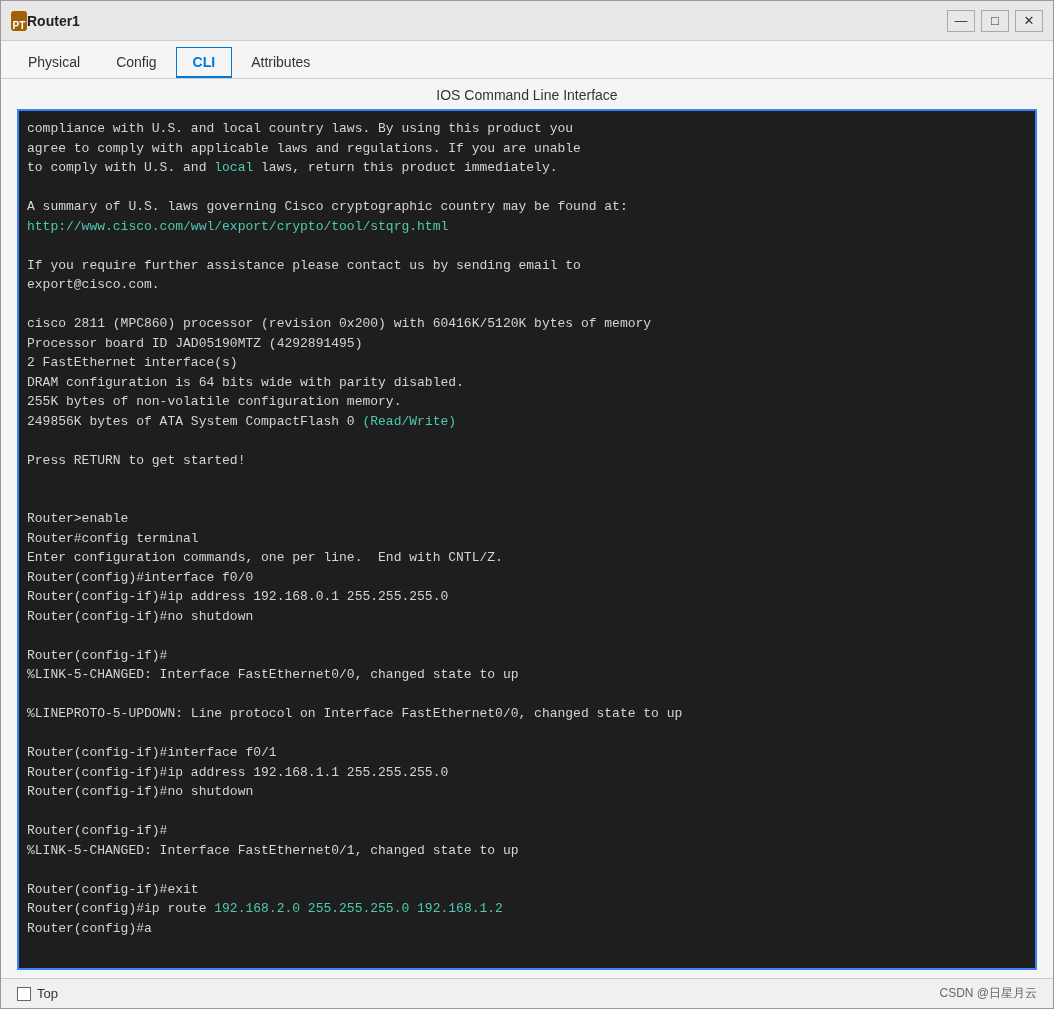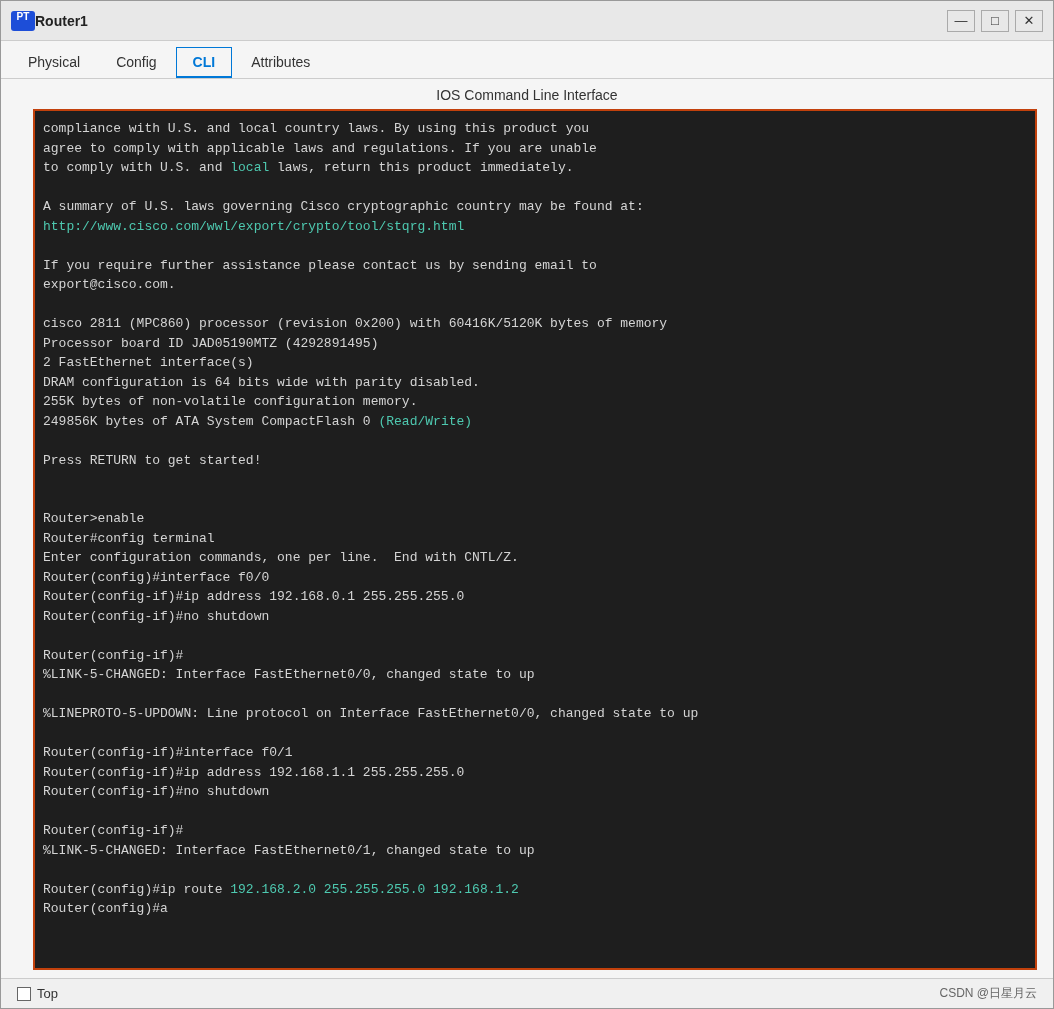--- a/index.html
+++ b/index.html
@@ -92,23 +92,23 @@
 
     .section-title {
       text-align: center;
       font-size: 14px;
       color: #333;
       padding: 8px 0 6px 0;
     }
 
     .terminal-container {
       flex: 1;
-      margin: 0 16px 8px 32px;
+      margin: 0 16px 8px 16px;
       background: #1e1e1e;
-      border: 2px solid #c2410c;
+      border: 2px solid #3b82f6;
       overflow: hidden;
       position: relative;
       display: flex;
     }
 
     .terminal-content {
       flex: 1;
       overflow-y: scroll;
       padding: 8px;
       font-family: 'Courier New', Courier, monospace;
@@ -184,26 +184,26 @@
     }
 
     .status-right {
       font-size: 12px;
       color: #666;
       margin-left: 40px;
     }
 
     
     .pt-icon {
-      width: 24px;
+      width: 16px;
       height: 20px;
-      background: #1d4ed8;
+      background: #a16207;
       border-radius: 3px;
       display: flex;
-      align-items: flex-start;
+      align-items: flex-end;
       justify-content: center;
       font-size: 10px;
       color: white;
       font-weight: bold;
     }
   </style>
 </head>
 <body>
 
 <div class="window">
@@ -263,20 +263,21 @@
       <div class="terminal-line">&nbsp;</div>
       <div class="terminal-line">%LINEPROTO-5-UPDOWN: Line protocol on Interface FastEthernet0/0, changed state to up</div>
       <div class="terminal-line">&nbsp;</div>
       <div class="terminal-line">Router(config-if)#interface f0/1</div>
       <div class="terminal-line">Router(config-if)#ip address 192.168.1.1 255.255.255.0</div>
       <div class="terminal-line">Router(config-if)#no shutdown</div>
       <div class="terminal-line">&nbsp;</div>
       <div class="terminal-line">Router(config-if)#</div>
       <div class="terminal-line">%LINK-5-CHANGED: Interface FastEthernet0/1, changed state to up</div>
       <div class="terminal-line">&nbsp;</div>
+      <div class="terminal-line">Router(config-if)#exit</div>
       <div class="terminal-line">Router(config)#ip route <span class="text-cyan">192.168.2.0 255.255.255.0 192.168.1.2</span></div>
       <div class="terminal-line">Router(config)#a</div>
     </div>
   </div>
 
 
   <div class="status-bar">
     <div class="status-left">
       <div class="checkbox"></div>
       <span class="status-text">Top</span>

